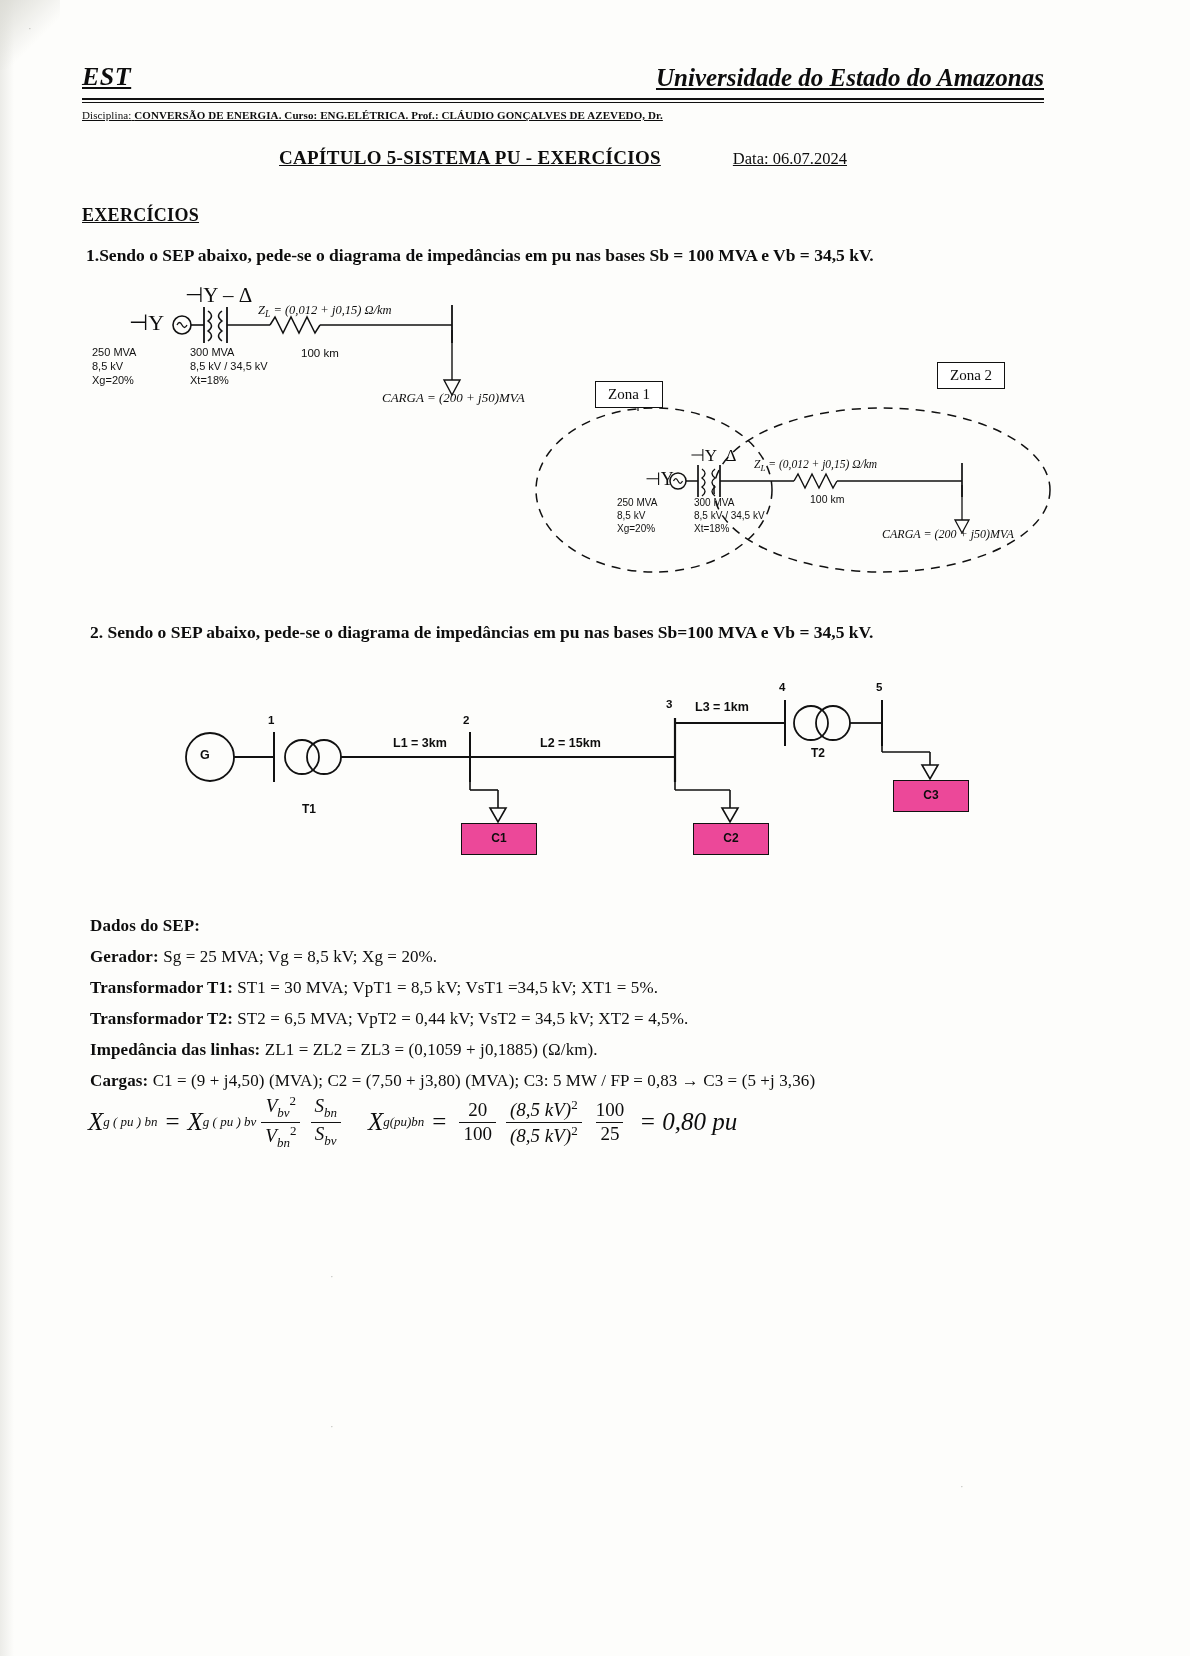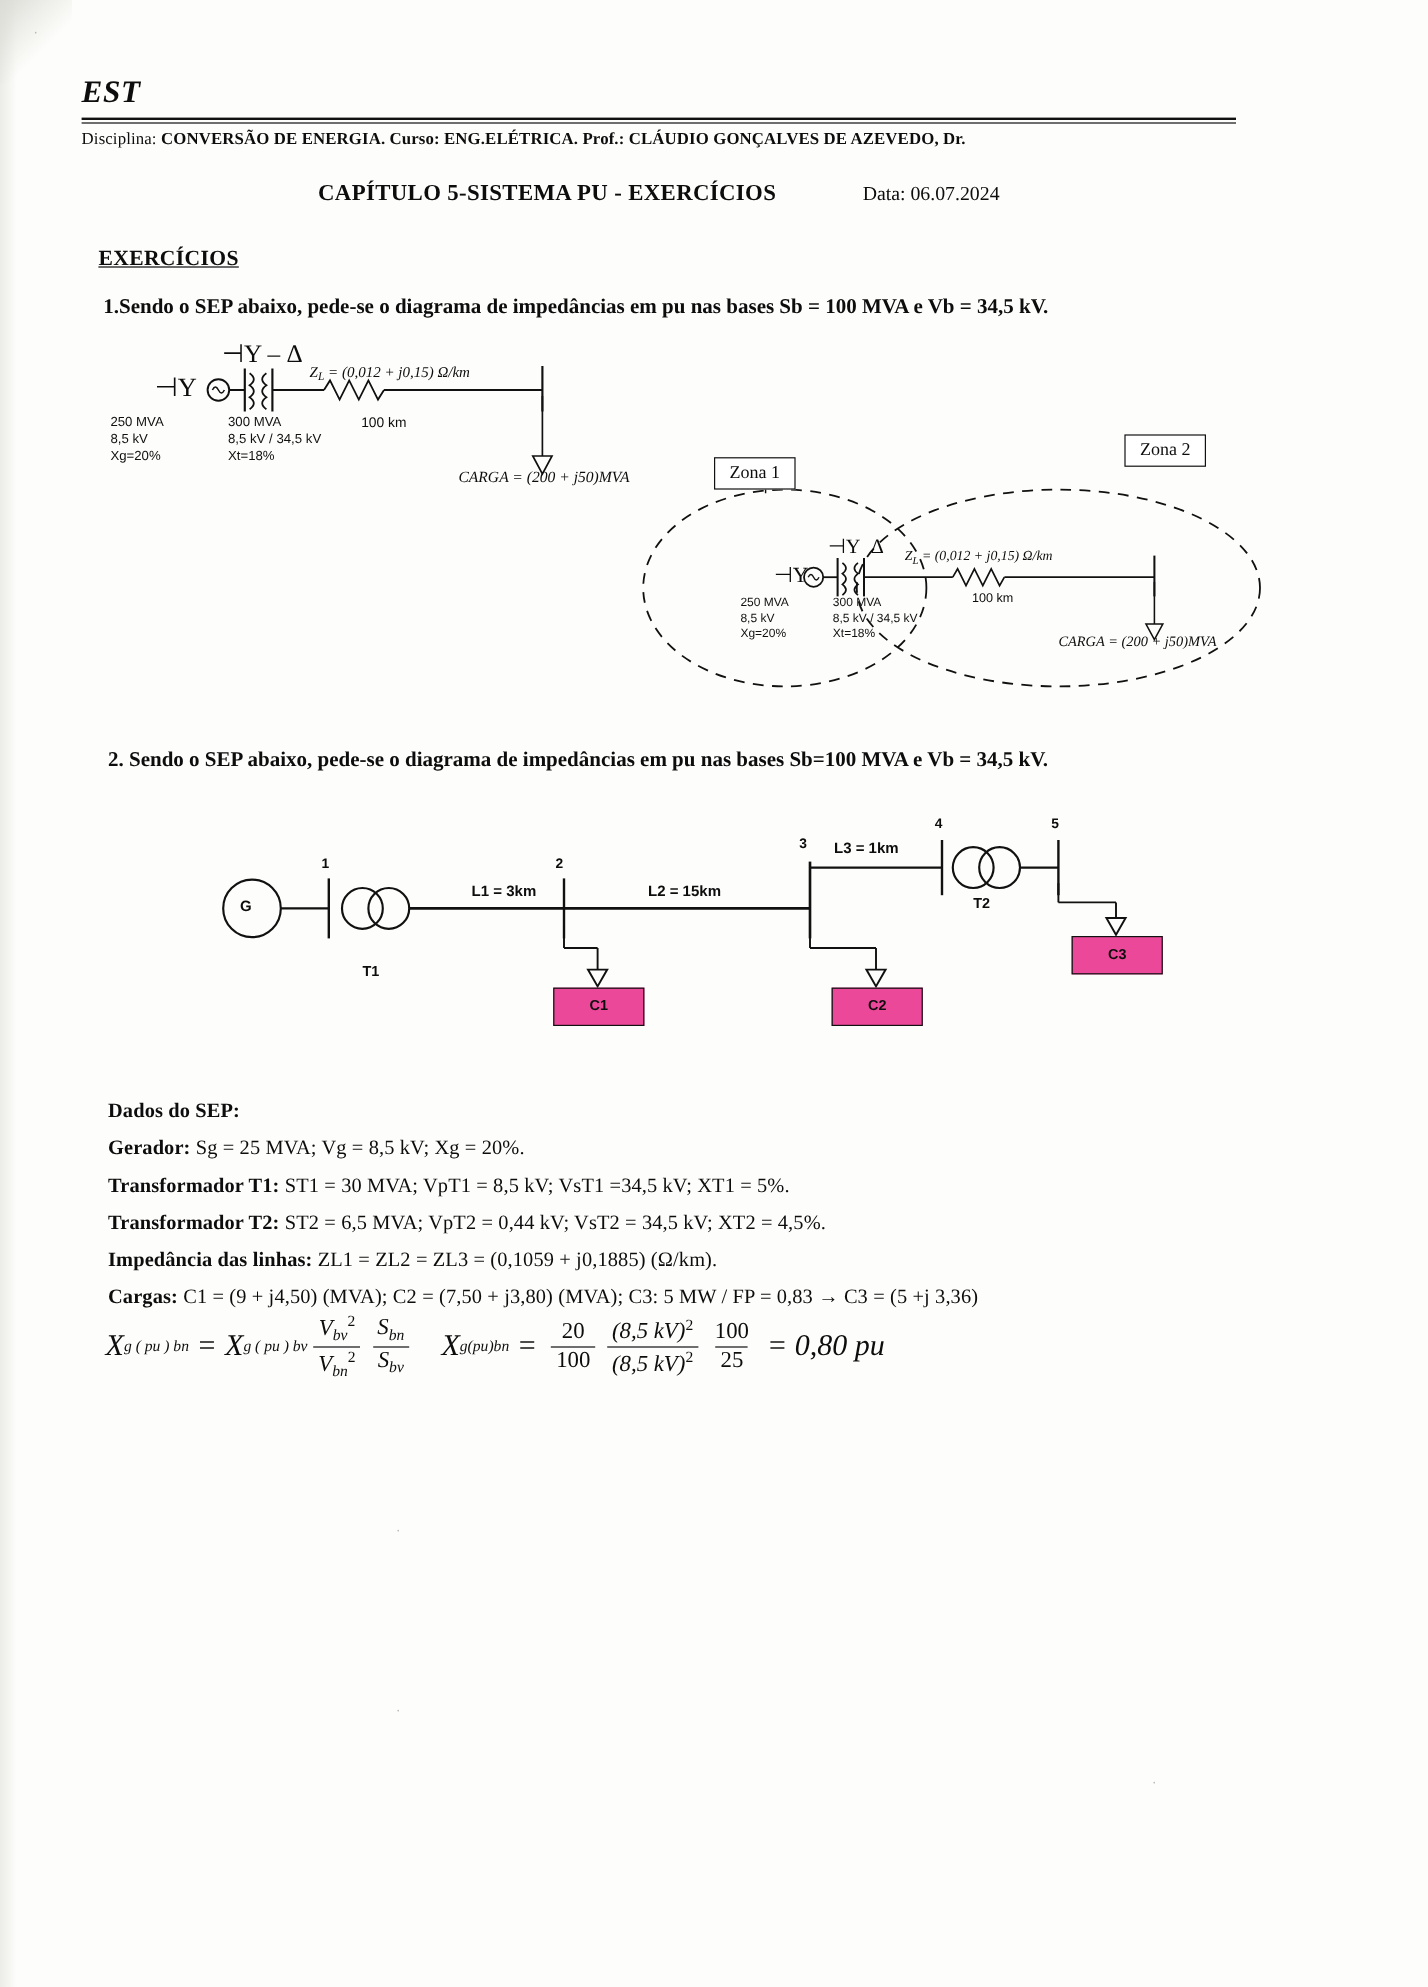--- a/index.html
+++ b/index.html
@@ -36,23 +36,24 @@
   }
   .scan-mark {
     position: absolute;
     color: #b9b9b4;
     font-size: 11px;
   }
 
   
   .header {
     position: absolute;
-    left: 68px;
+    left: 82px;
     top: 62px;
     width: 962px;
+    text-decoration: underline;
   }
   .header-row {
     display: flex;
     align-items: flex-end;
     justify-content: space-between;
   }
   .est {
     font-family: "Liberation Serif", serif;
     font-style: italic;
     font-weight: bold;
@@ -66,21 +67,21 @@
     font-size: 25px;
   }
   .rule {
     margin-top: 6px;
     border-top: 2.4px solid #111;
     border-bottom: 1px solid #111;
     height: 2px;
   }
   .disciplina {
     margin-top: 6px;
-    font-size: 14px;
+    font-size: 11px;
     letter-spacing: .1px;
   }
   .disciplina b { font-weight: bold; }
 
   .chapter-row {
     margin-top: 26px;
     display: flex;
     align-items: baseline;
     justify-content: center;
     gap: 72px;
@@ -265,20 +266,21 @@
   <div class="scan-edge-left"></div>
   <div class="scan-corner"></div>
   <div class="scan-mark" style="left:28px; top:22px;">·</div>
   <div class="scan-mark" style="left:330px; top:1270px;">·</div>
   <div class="scan-mark" style="left:330px; top:1420px;">·</div>
   <div class="scan-mark" style="left:960px; top:1480px;">·</div>
 
   <div class="header">
     <div class="header-row">
       <div class="est">EST</div>
+      <div class="univ">Universidade do Estado do Amazonas</div>
     </div>
     <div class="rule"></div>
     <div class="disciplina">
       <span>Disciplina:</span>
       <b>CONVERSÃO DE ENERGIA. Curso: ENG.ELÉTRICA. Prof.: CLÁUDIO GONÇALVES DE AZEVEDO, Dr.</b>
     </div>
     <div class="chapter-row">
       <div class="chapter-title">CAPÍTULO 5-SISTEMA PU - EXERCÍCIOS</div>
       <div class="chapter-date">Data: 06.07.2024</div>
     </div>

